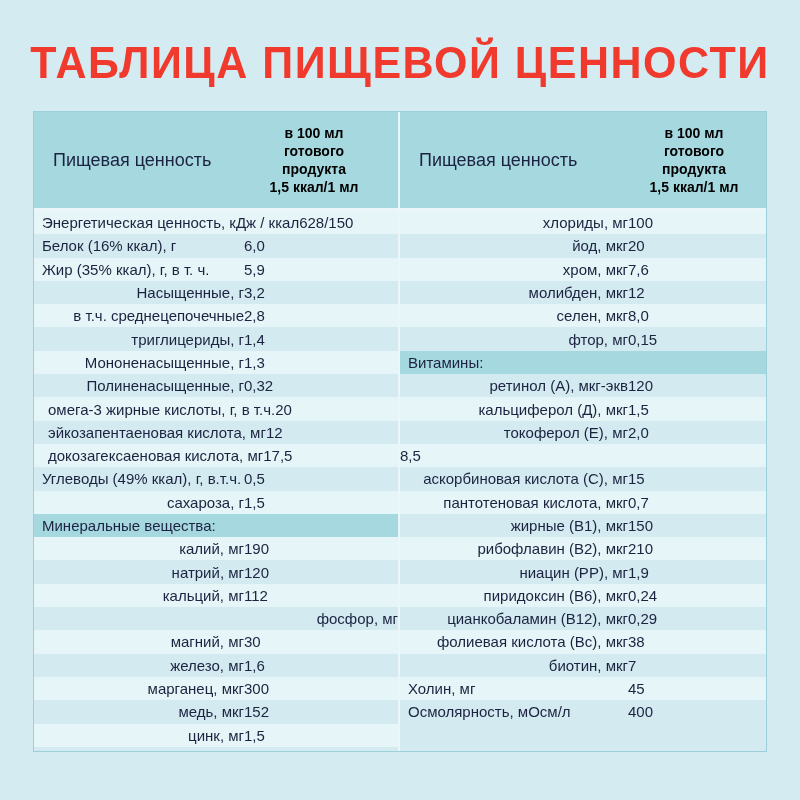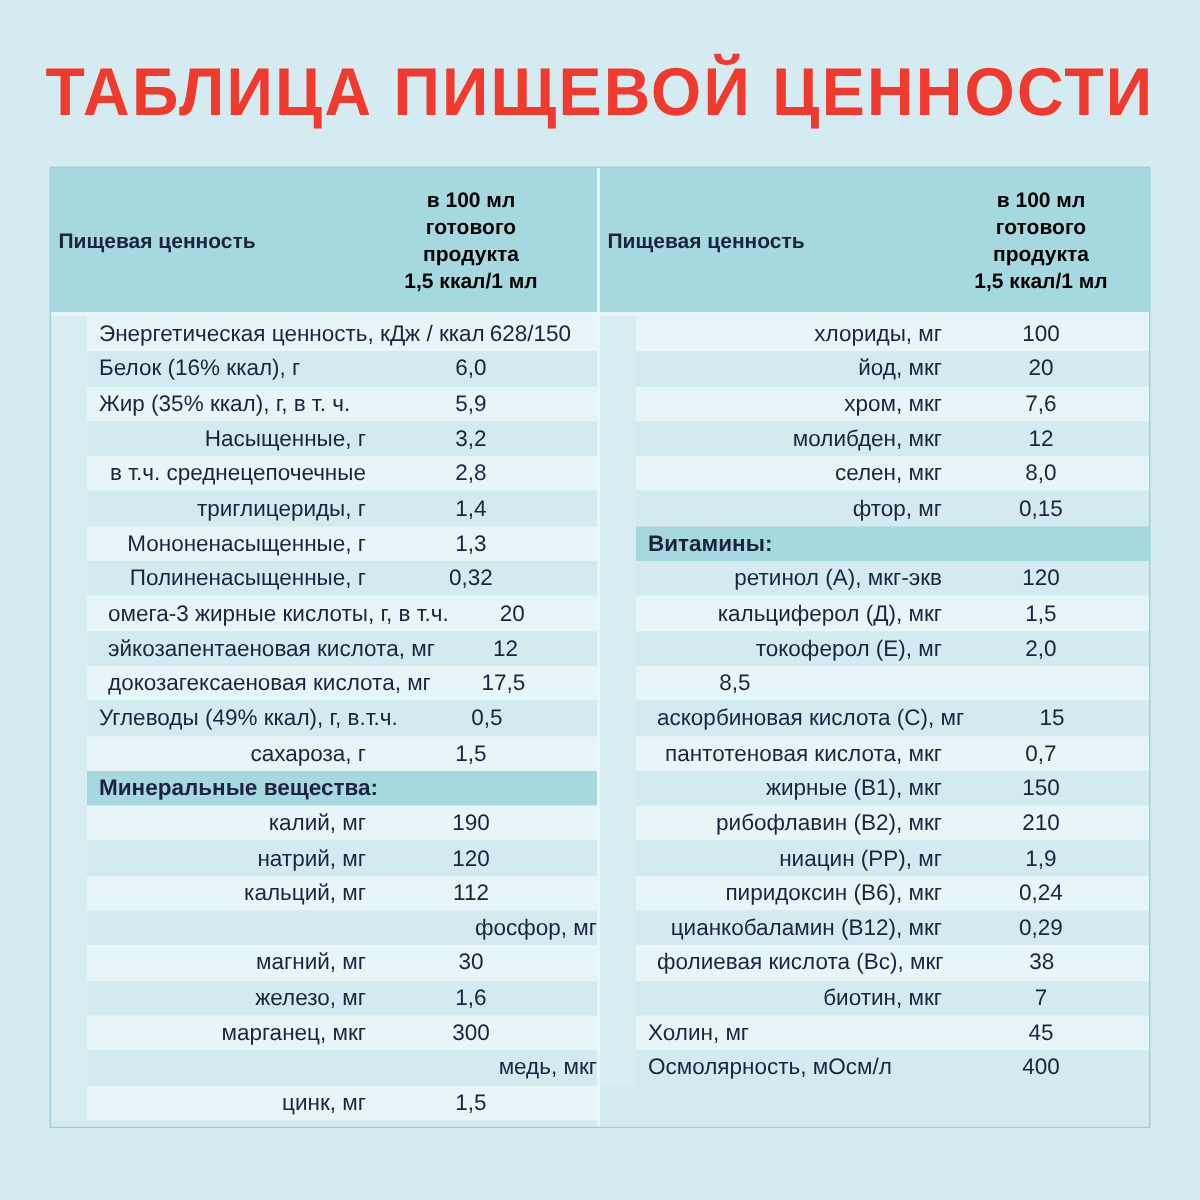--- a/index.html
+++ b/index.html
@@ -32,41 +32,40 @@
     box-sizing: border-box;
   }
   .col.left { border-right: 2px solid #eaf6f8; }
   .col-head {
     height: 99px; background: #a6d8e0;
     display: flex; align-items: center;
     border-bottom: 3px solid #eaf6f8;
     box-sizing: border-box;
   }
   .col-head .h-name {
-    flex: 1; padding-left: 5px;
-    font-weight: bold; font-size: 14px; color: #1c2340;
+    flex: 1; padding-left: 19px;
+    font-weight: normal; font-size: 18px; color: #1c2340;
   }
   .col-head .h-unit {
     width: 132px; text-align: center;
     font-weight: bold; font-size: 14px; line-height: 18px; color: #000000;
     padding-right: 6px;
   }
   .col-head .h-unit span { display: block; }
   .rows { flex: 1; display: flex; flex-direction: column; }
   .row {
     height: 23.3px; display: flex; align-items: center;
     font-size: 15px; color: #1c2340;
     box-sizing: border-box;
-    margin-left: 24px;
   }
   .row:nth-child(odd) { background: #e6f5f7; }
   .row:nth-child(even) { background: #d2eaf0; }
-  .row.section { background: #a6d8e0 !important; font-weight: bold; }
+  .row.section { background: #a6d8e0 !important; font-weight: normal; }
   .row .r-name { flex: 1; white-space: nowrap; }
-  .row .r-val { width: 132px; text-align: center; padding-right: 6px; }
+  .row .r-val { width: 132px; text-align: left; padding-right: 6px; }
   .row.lvl0 .r-name { padding-left: 8px; }
   .row.lvl1 .r-name { padding-left: 14px; text-align: right; }
   .col.left .row .r-val { width: 140px; padding-right: 14px; }
   .col.left .col-head .h-unit { width: 140px; padding-right: 14px; }
   .row.section .r-name { padding-left: 8px; }
   .filler { flex: 1; background: #d2eaf0; }
 </style>
 </head>
 <body>
 
@@ -162,20 +161,21 @@
         <div class="row lvl1">
           <div class="r-name">железо, мг</div>
           <div class="r-val">1,6</div>
         </div>
         <div class="row lvl1">
           <div class="r-name">марганец, мкг</div>
           <div class="r-val">300</div>
         </div>
         <div class="row lvl1">
           <div class="r-name">медь, мкг</div>
+          <div class="r-val">152</div>
         </div>
         <div class="row lvl1">
           <div class="r-name">цинк, мг</div>
           <div class="r-val">1,5</div>
         </div>
         <div class="filler"></div>
       </div>
   </div>
   <div class="col right">
     <div class="col-head">

